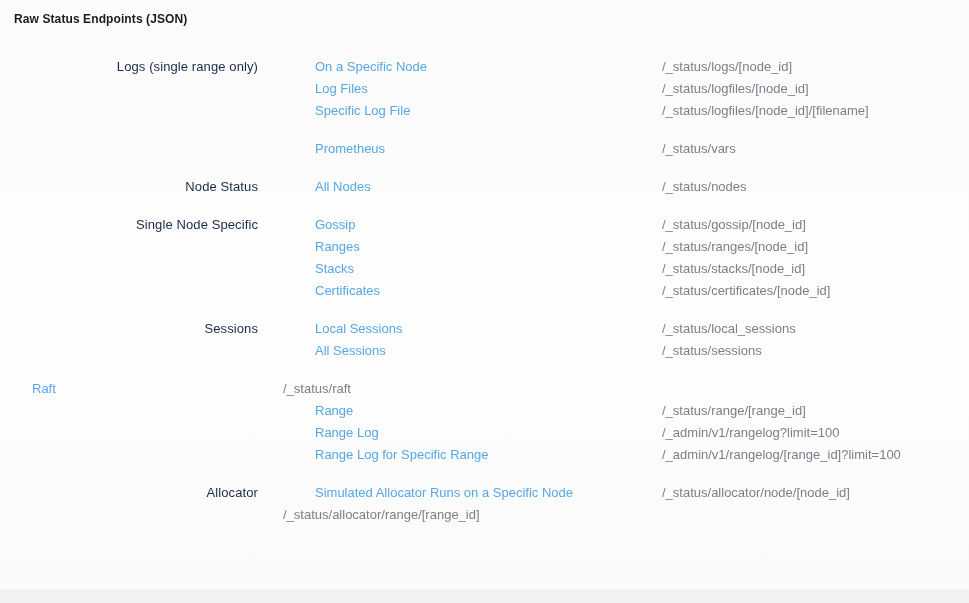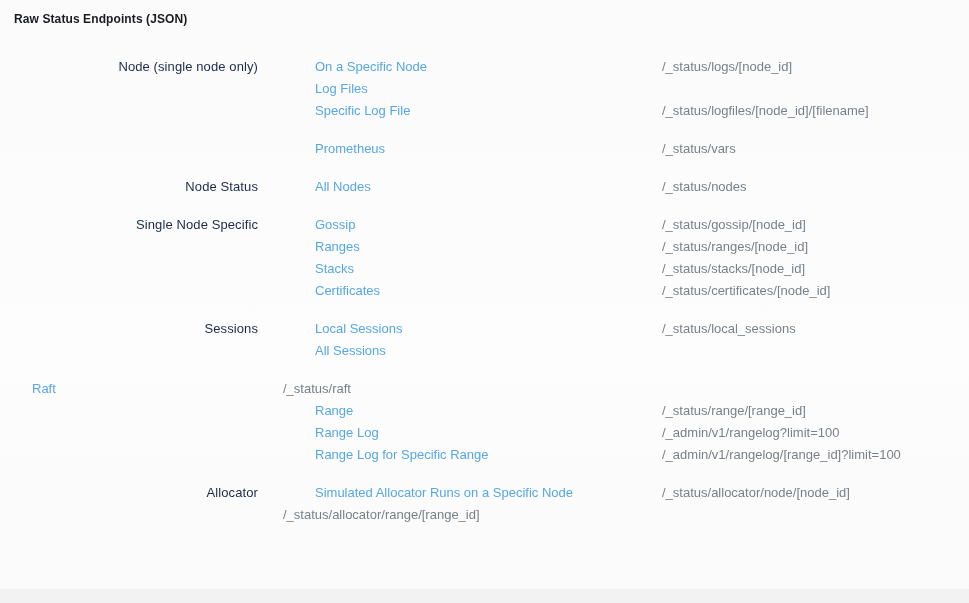--- a/index.html
+++ b/index.html
@@ -62,27 +62,28 @@
   }
 </style>
 </head>
 <body>
 
 <div class="page">
   <h1 class="page-title">Raw Status Endpoints (JSON)</h1>
   <div class="endpoints-table">
       <div class="endpoint-group">
         <div class="endpoint-row">
-          <div class="cat-cell">Node (single node only)</div>
+          <div class="cat-cell">Logs (single range only)</div>
           <div class="link-cell"><a href="#">On a Specific Node</a></div>
           <div class="path-cell">/_status/logs/[node_id]</div>
         </div>
         <div class="endpoint-row">
           <div class="cat-cell"></div>
           <div class="link-cell"><a href="#">Log Files</a></div>
+          <div class="path-cell">/_status/logfiles/[node_id]</div>
         </div>
         <div class="endpoint-row">
           <div class="cat-cell"></div>
           <div class="link-cell"><a href="#">Specific Log File</a></div>
           <div class="path-cell">/_status/logfiles/[node_id]/[filename]</div>
         </div>
       </div>
       <div class="endpoint-group">
         <div class="endpoint-row">
           <div class="cat-cell"></div>
@@ -121,20 +122,21 @@
       </div>
       <div class="endpoint-group">
         <div class="endpoint-row">
           <div class="cat-cell">Sessions</div>
           <div class="link-cell"><a href="#">Local Sessions</a></div>
           <div class="path-cell">/_status/local_sessions</div>
         </div>
         <div class="endpoint-row">
           <div class="cat-cell"></div>
           <div class="link-cell"><a href="#">All Sessions</a></div>
+          <div class="path-cell">/_status/sessions</div>
         </div>
       </div>
       <div class="endpoint-group">
         <div class="endpoint-row">
           <div class="link-cell"><a href="#">Raft</a></div>
           <div class="path-cell">/_status/raft</div>
         </div>
         <div class="endpoint-row">
           <div class="cat-cell"></div>
           <div class="link-cell"><a href="#">Range</a></div>

